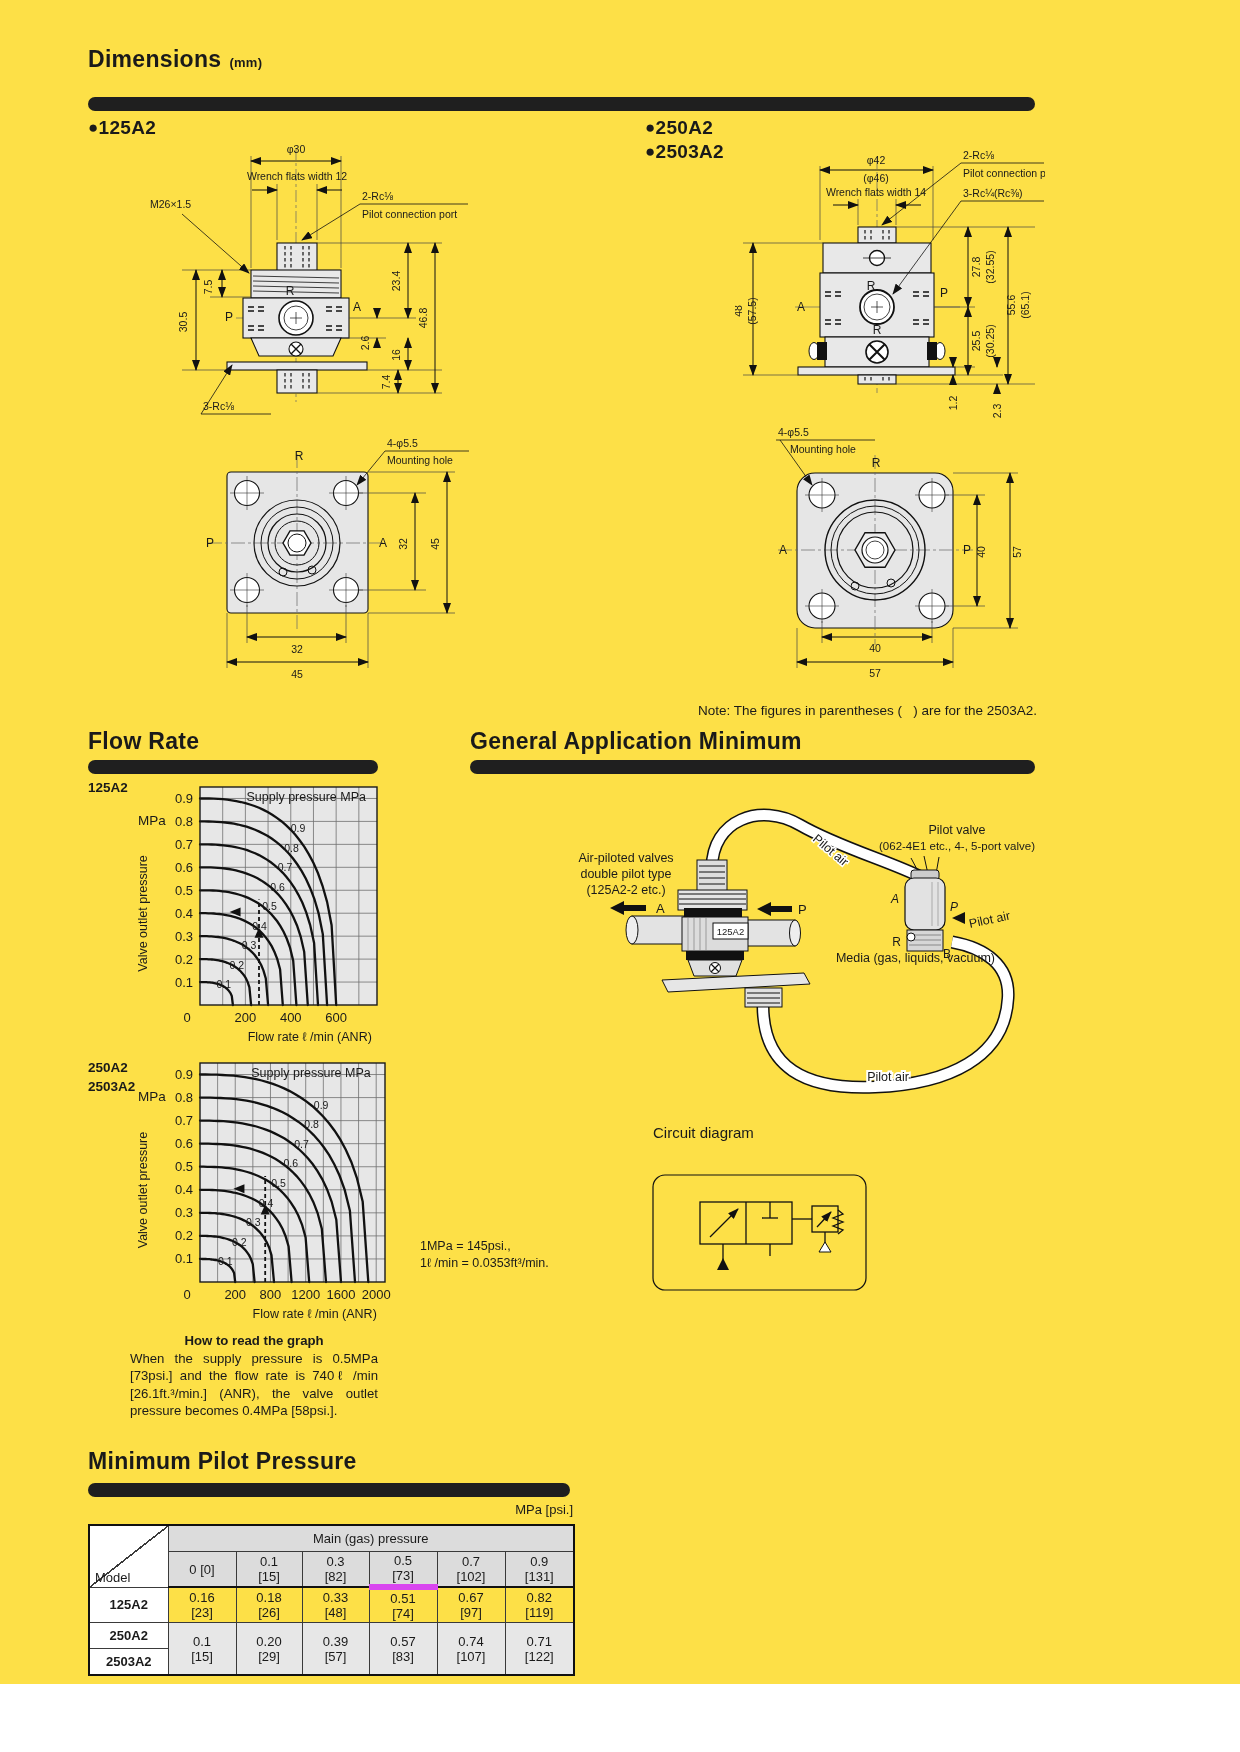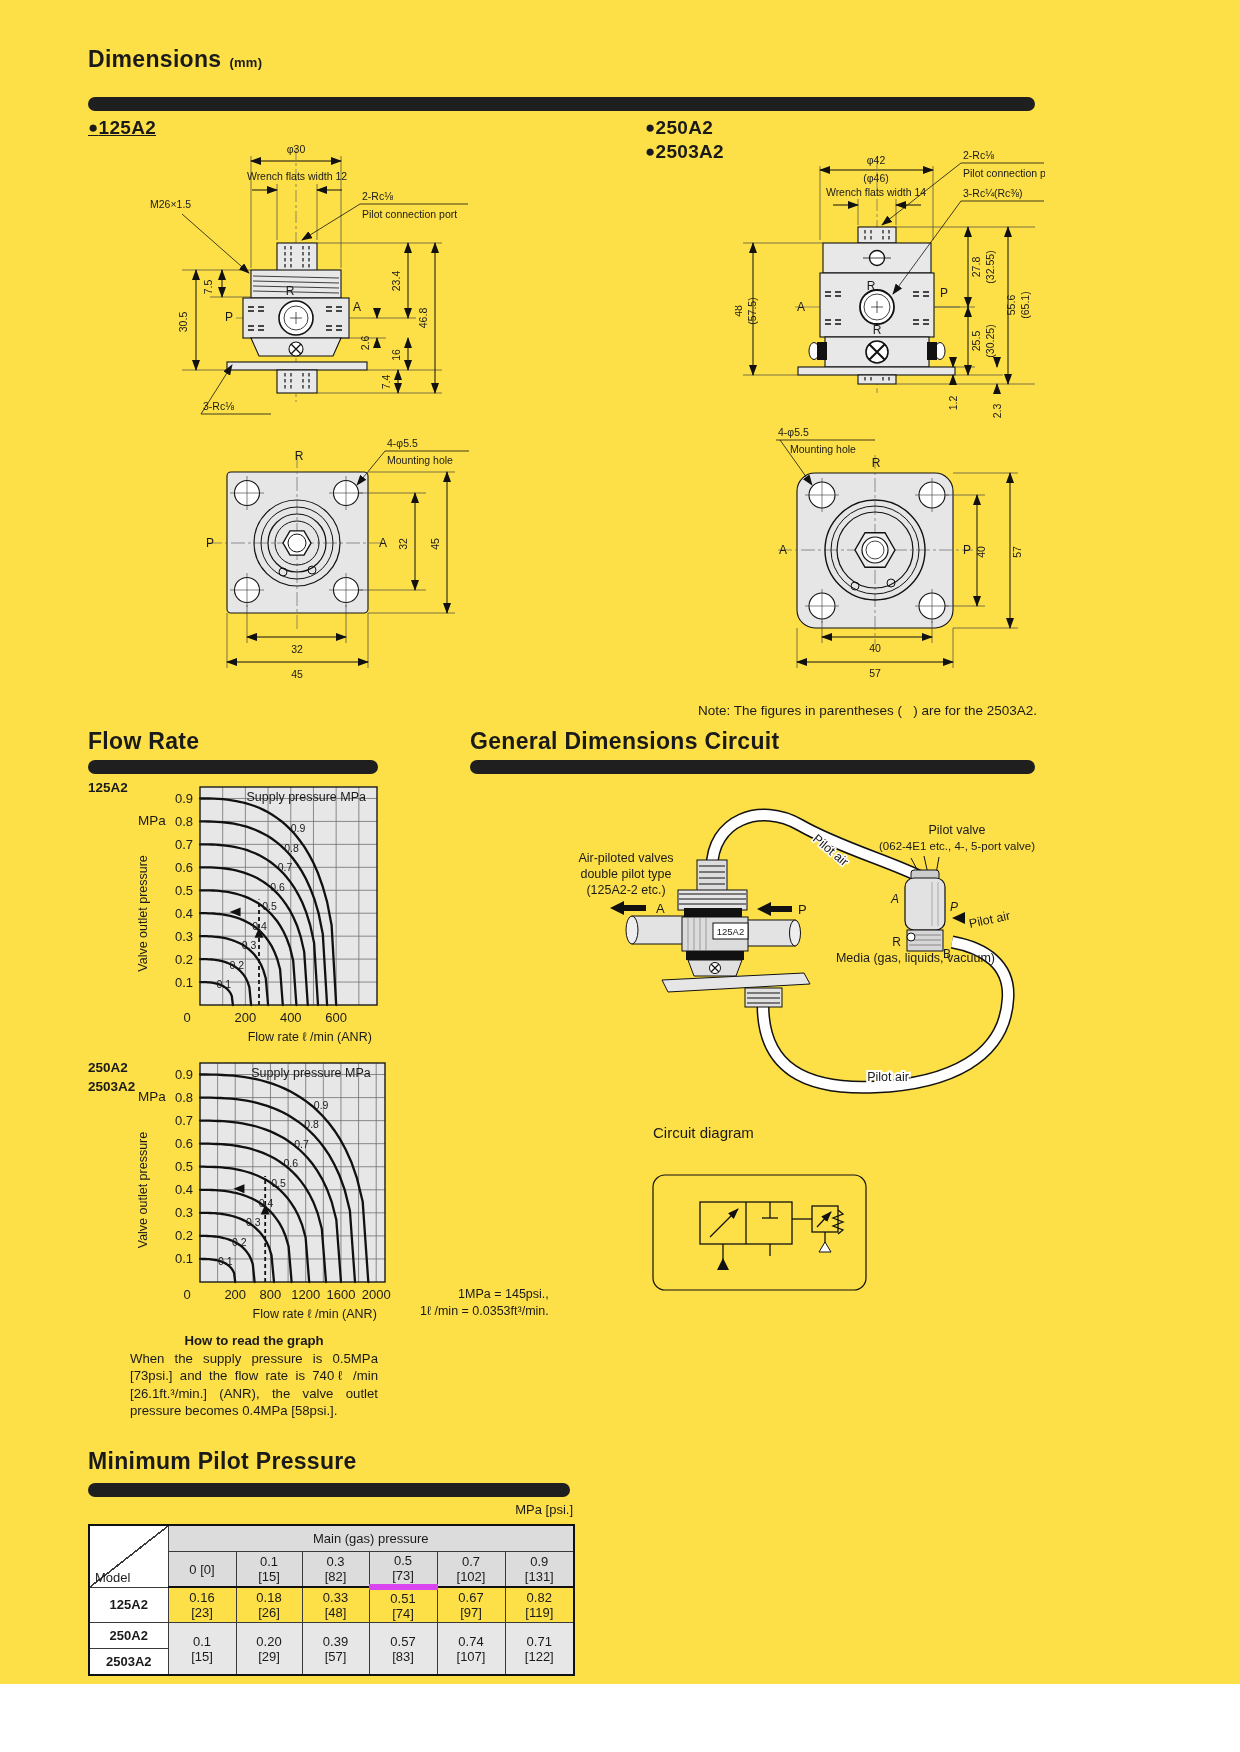--- a/index.html
+++ b/index.html
@@ -36,21 +36,21 @@
 </head>
 <body>
 
 <div id="page">
 
   <h1 class="sec abs" style="left:88px;top:46px;">
     <span>Dimensions</span><span class="unit">(mm)</span>
   </h1>
   <div class="bar" style="left:88px;top:97px;width:947px;"></div>
 
-  <div class="model-head abs" style="left:88px;top:117px;text-decoration:underline;">
+  <div class="model-head abs" style="left:88px;top:117px;">
     <span class="dot">●</span><span>125A2</span>
   </div>
   <div class="model-head abs" style="left:645px;top:117px;">
     <span class="dot">●</span><span>250A2</span>
   </div>
   <div class="model-head abs" style="left:645px;top:141px;">
     <span class="dot">●</span><span>2503A2</span>
   </div>
 
   <svg class="abs" style="left:140px;top:140px;" width="330" height="560" viewBox="0 0 330 560">
@@ -462,31 +462,31 @@
       <text x="147.23809523809524" y="249" text-anchor="middle" font-size="13">200</text>
       <text x="182.47619047619048" y="249" text-anchor="middle" font-size="13">800</text>
       <text x="217.71428571428572" y="249" text-anchor="middle" font-size="13">1200</text>
       <text x="252.95238095238093" y="249" text-anchor="middle" font-size="13">1600</text>
       <text x="288.19047619047615" y="249" text-anchor="middle" font-size="13">2000</text>
       <text x="50" y="51" font-size="13.5">MPa</text>
       <text x="59" y="140.01999999999998" text-anchor="middle" font-size="12.5" transform="rotate(-90 59 140.01999999999998)">Valve outlet pressure</text>
       <text x="226.7" y="268" text-anchor="middle" font-size="12.5">Flow  rate  ℓ /min (ANR)</text>
     </svg>
 
-  <div class="conv abs" style="left:420px;top:1286px;text-align:right;">
+  <div class="conv abs" style="left:420px;top:1238px;">
     <div>1MPa = 145psi.,</div>
     <div>1ℓ /min = 0.0353ft³/min.</div>
   </div>
 
   <div class="howto abs" style="left:130px;top:1332px;">
     <b>How to read the graph</b>
     <span>When the supply pressure is 0.5MPa [73psi.] and the flow rate is 740ℓ /min [26.1ft.³/min.] (ANR), the valve outlet pressure becomes 0.4MPa [58psi.].</span>
   </div>
 
-  <h1 class="sec abs" style="left:470px;top:728px;">General Dimensions Circuit</h1>
+  <h1 class="sec abs" style="left:470px;top:728px;">General Application Minimum</h1>
   <div class="bar" style="left:470px;top:760px;width:565px;"></div>
 
   <svg class="abs" style="left:460px;top:790px;" width="590" height="512" viewBox="0 0 590 512">
     <defs>
       <marker id="ar3" markerWidth="11" markerHeight="8" refX="10" refY="4" orient="auto-start-reverse" markerUnits="userSpaceOnUse">
         <path d="M0,0L11,4L0,8z" fill="#111"></path>
       </marker>
     </defs>
 
     <path d="M252,78 C252,30 300,12 340,35 C378,57 432,72 463,88" fill="none" stroke="#111" stroke-width="13"></path>

